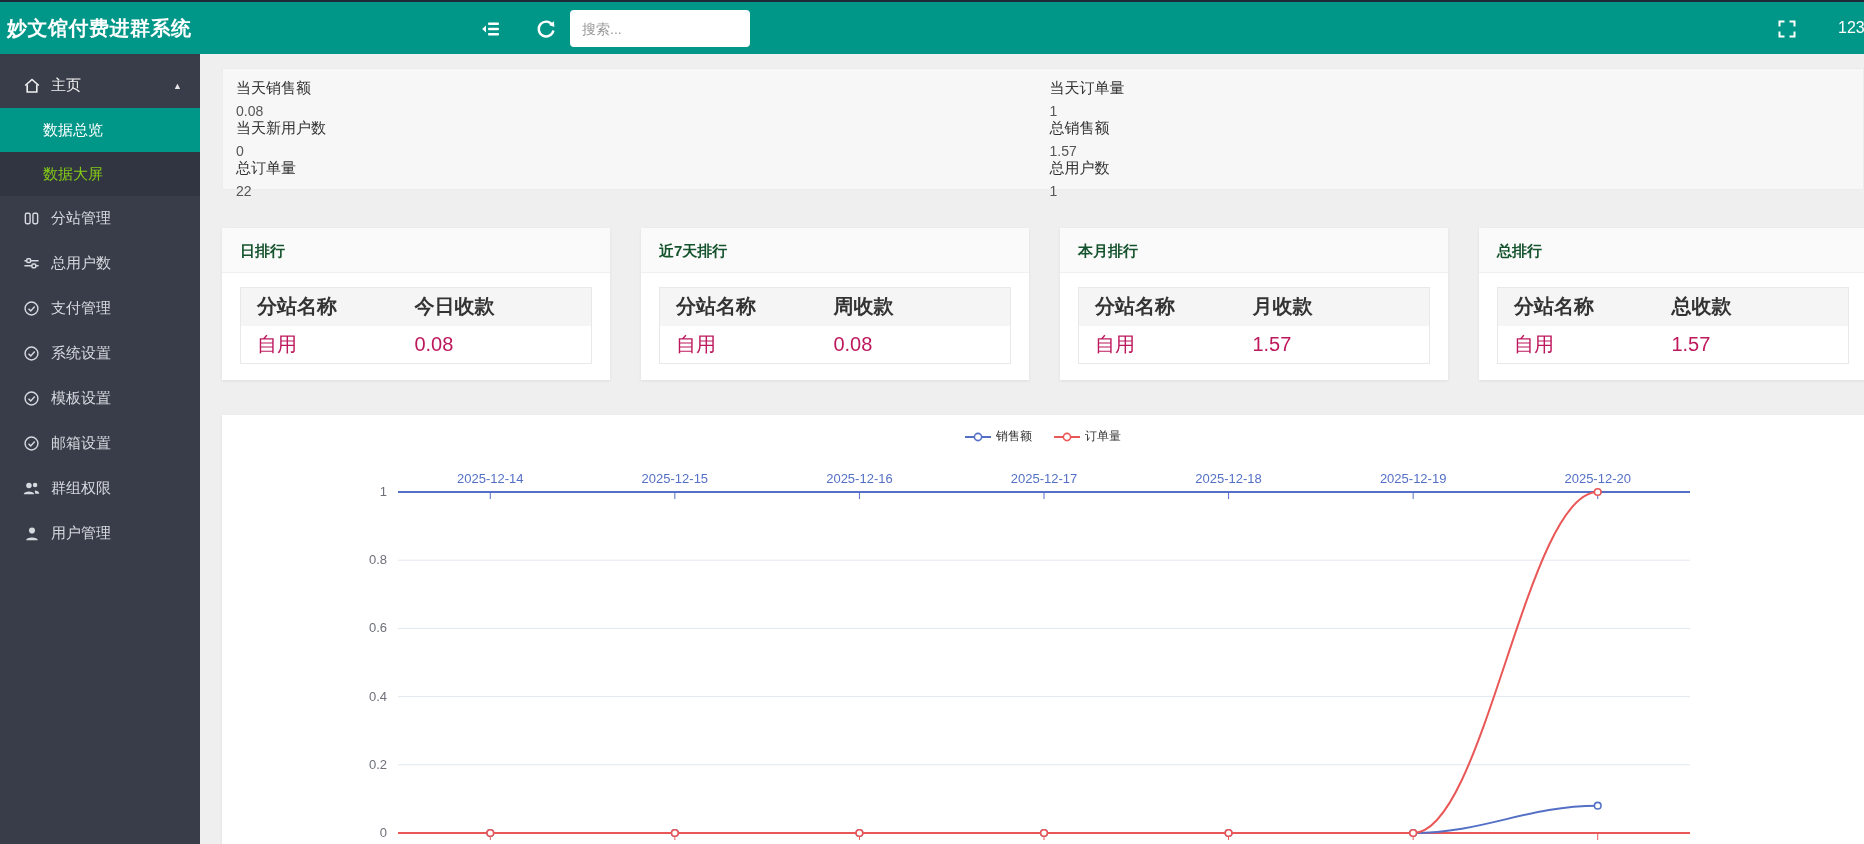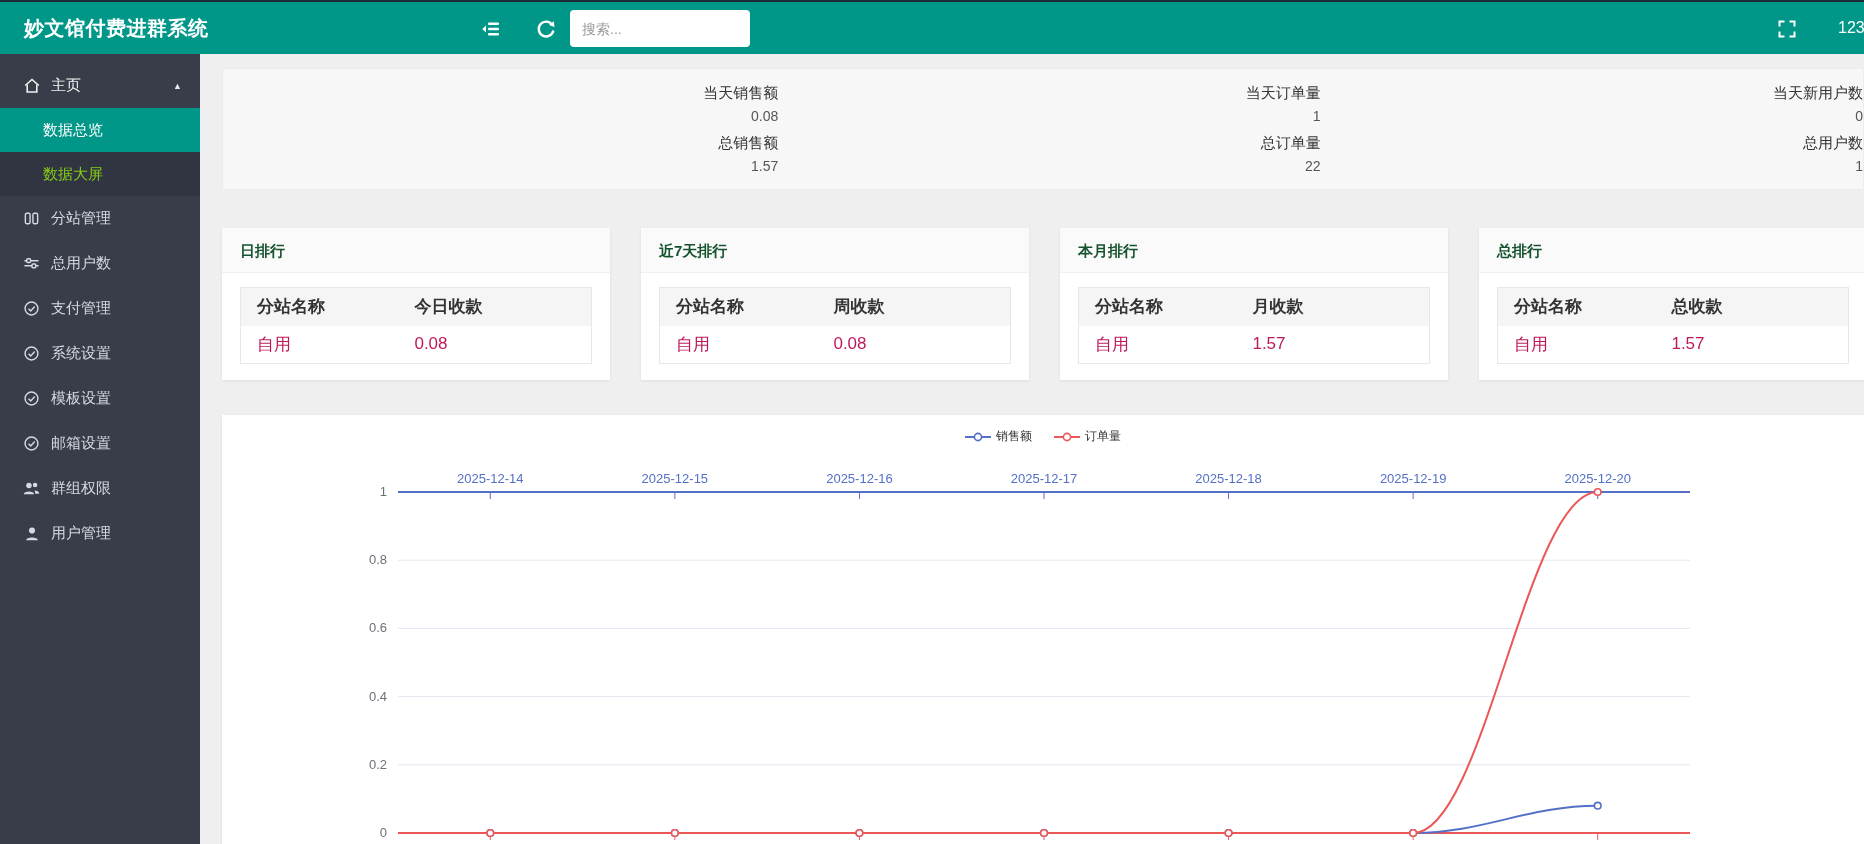--- a/index.html
+++ b/index.html
@@ -3,21 +3,21 @@
 <meta charset="utf-8">
 <style>
   * { margin:0; padding:0; box-sizing:border-box; }
   html,body { width:1864px; height:844px; overflow:hidden; }
   body { font-family:"Liberation Sans","DejaVu Sans",sans-serif; background:#efefef; position:relative; }
 
   .top-strip { position:absolute; top:0; left:0; right:0; height:2px; background:#1e2a36; z-index:30; }
 
   
   .header { position:absolute; top:2px; left:0; right:0; height:52px; background:#009688; z-index:20; }
-  .app-title { position:absolute; left:24px; top:0; height:64px; line-height:52px; color:#fff; font-size:20px; font-weight:bold; letter-spacing:.5px; }
+  .app-title { position:absolute; left:7px; top:0; height:64px; line-height:52px; color:#fff; font-size:20px; font-weight:bold; letter-spacing:.5px; }
   .h-icon { position:absolute; top:16px; width:22px; height:22px; cursor:pointer; color:#fff; }
   .h-icon svg { display:block; }
   .icon-collapse { left:480px; }
   .icon-refresh { left:535px; }
   .icon-fullscreen { left:1776px; }
   .search-box { position:absolute; left:570px; top:8px; width:180px; height:37px; background:#fff; border-radius:4px; border:none; outline:none; padding:0 12px; font-size:14px; color:#333; font-family:inherit; }
   .search-box::placeholder { color:#9a9a9a; }
   .user-text { position:absolute; left:1838px; top:0; height:52px; line-height:52px; color:#fff; font-size:16px; white-space:nowrap; cursor:pointer; }
 
   
@@ -25,30 +25,30 @@
   .s-item { position:relative; height:45px; display:flex; align-items:center; padding-left:22px; color:#d6d9df; font-size:15px; cursor:pointer; }
   .s-item .ic { width:19px; height:19px; margin-right:10px; display:flex; align-items:center; justify-content:center; flex:none; }
   .s-item.first { margin-top:9px; color:#f1f1f1; }
   .s-item.sub { padding-left:43px; height:44px; background:#313541; color:#84cc16; }
   .s-item.active { background:#009688; color:#fff; }
   .arrow-up { position:absolute; right:18px; font-size:9px; color:#e8e8e8; }
 
   
   .main { position:absolute; top:54px; left:200px; right:0; bottom:0; padding:14px 0 0 22px; overflow:hidden; background:#efefef; }
 
-  .stats-panel { width:1642px; height:122px; background:#f7f7f7; border:1px solid #ececec; display:grid; grid-template-columns:1fr 1fr 1fr; grid-auto-rows:1fr; padding:10px 0 10px 13px;text-align:right; }
+  .stats-panel { width:1642px; height:122px; background:#f7f7f7; border:1px solid #ececec; display:grid; grid-template-columns:1fr 1fr; grid-auto-rows:1fr; padding:10px 0 10px 13px; }
   .stat-cell { display:flex; flex-direction:column; justify-content:center; gap:5px; }
   .stat-label { font-size:15px; color:#333; }
   .stat-value { font-size:14px; color:#555; }
 
   .rankings { display:flex; gap:31px; margin-top:38px; width:1645px; }
   .rank-card { width:388px; flex:none; background:#fff; box-shadow:0 1px 3px rgba(0,0,0,.07); }
   .rank-head { height:45px; line-height:45px; padding-left:18px; font-size:15px; font-weight:bold; color:#14532d; background:#fafafa; border-bottom:1px solid #f0f0f0; }
   .rank-body { padding:14px 18px 16px 18px; }
-  .rank-table { width:100%; border:1px solid #e8e8e8; border-collapse:collapse; font-size:17px; }
+  .rank-table { width:100%; border:1px solid #e8e8e8; border-collapse:collapse; font-size:20px; }
   .rank-table th { background:#f5f5f5; height:38px; text-align:left; padding-left:16px; color:#333; font-weight:bold; }
   .rank-table td { height:38px; padding-left:16px; color:#be185d; background:#fff; }
   .col-name { width:45%; }
 
   .chart-card { position:relative; margin-top:35px; width:1642px; height:470px; background:#fff; box-shadow:0 1px 3px rgba(0,0,0,.07); }
   .legend { position:absolute; top:13px; left:0; right:0; display:flex; justify-content:center; align-items:center; gap:22px; z-index:5; }
   .legend-item { display:flex; align-items:center; gap:5px; cursor:pointer; }
   .legend-label { font-size:12px; color:#333; }
   #chart-svg { position:absolute; top:0; left:0; font-family:inherit; }
 </style>

